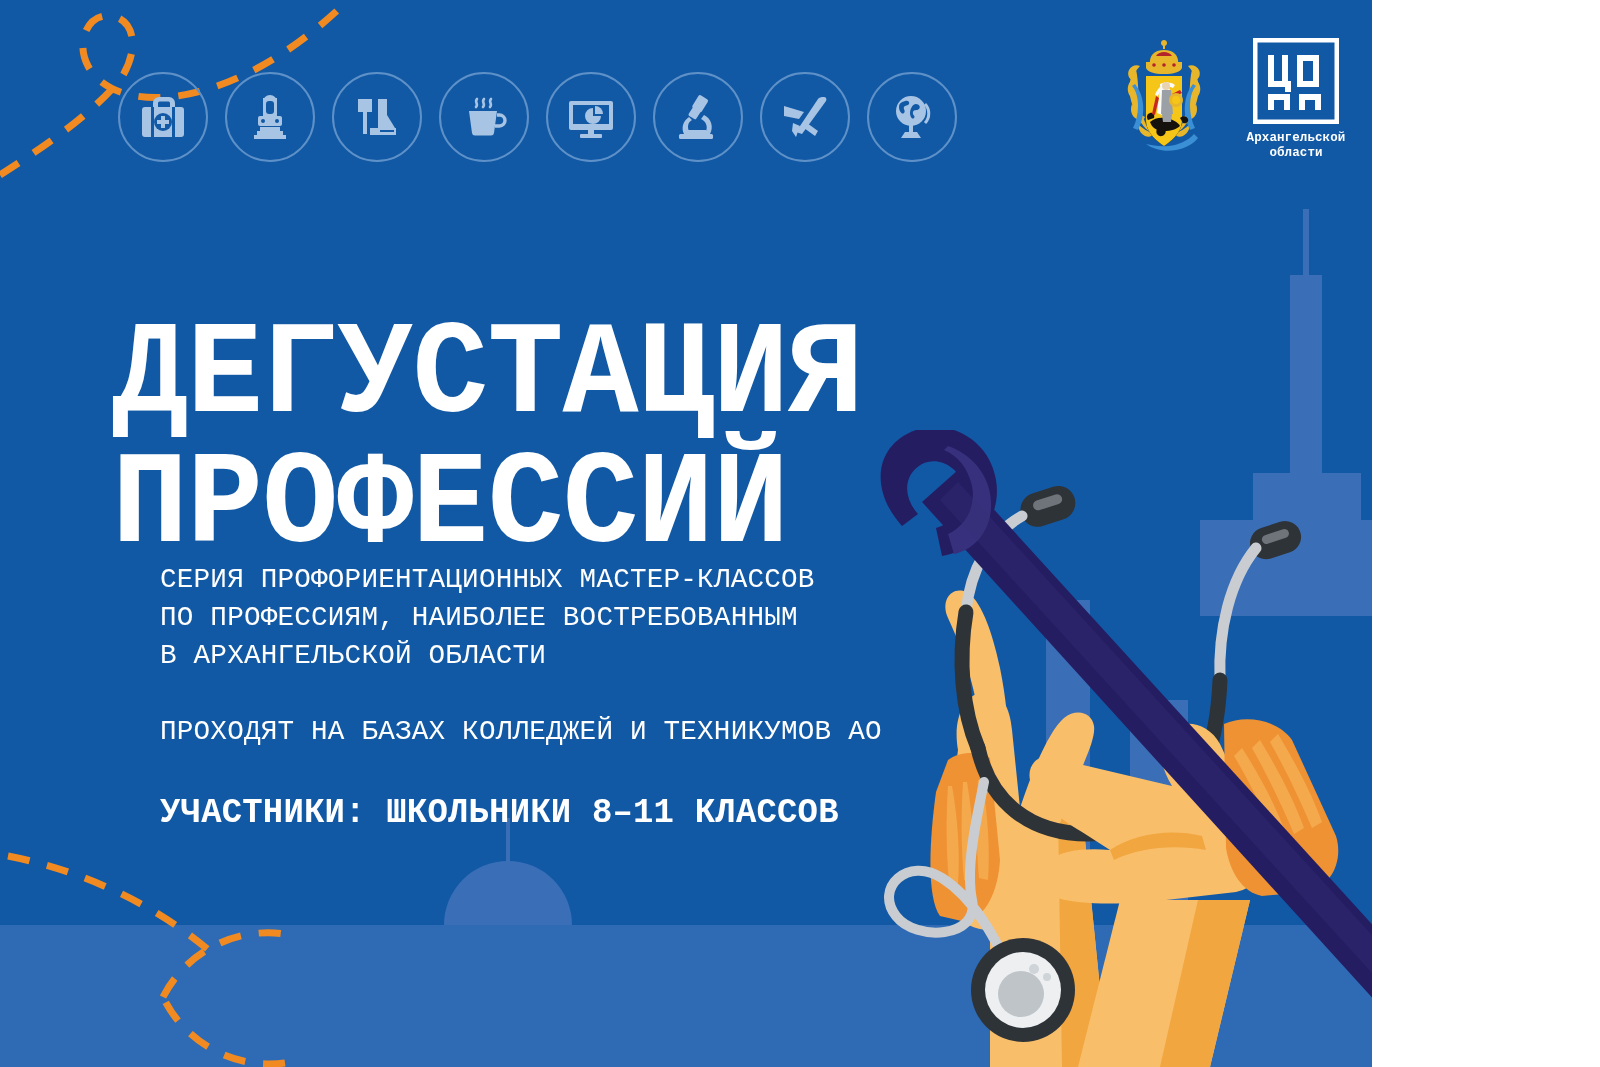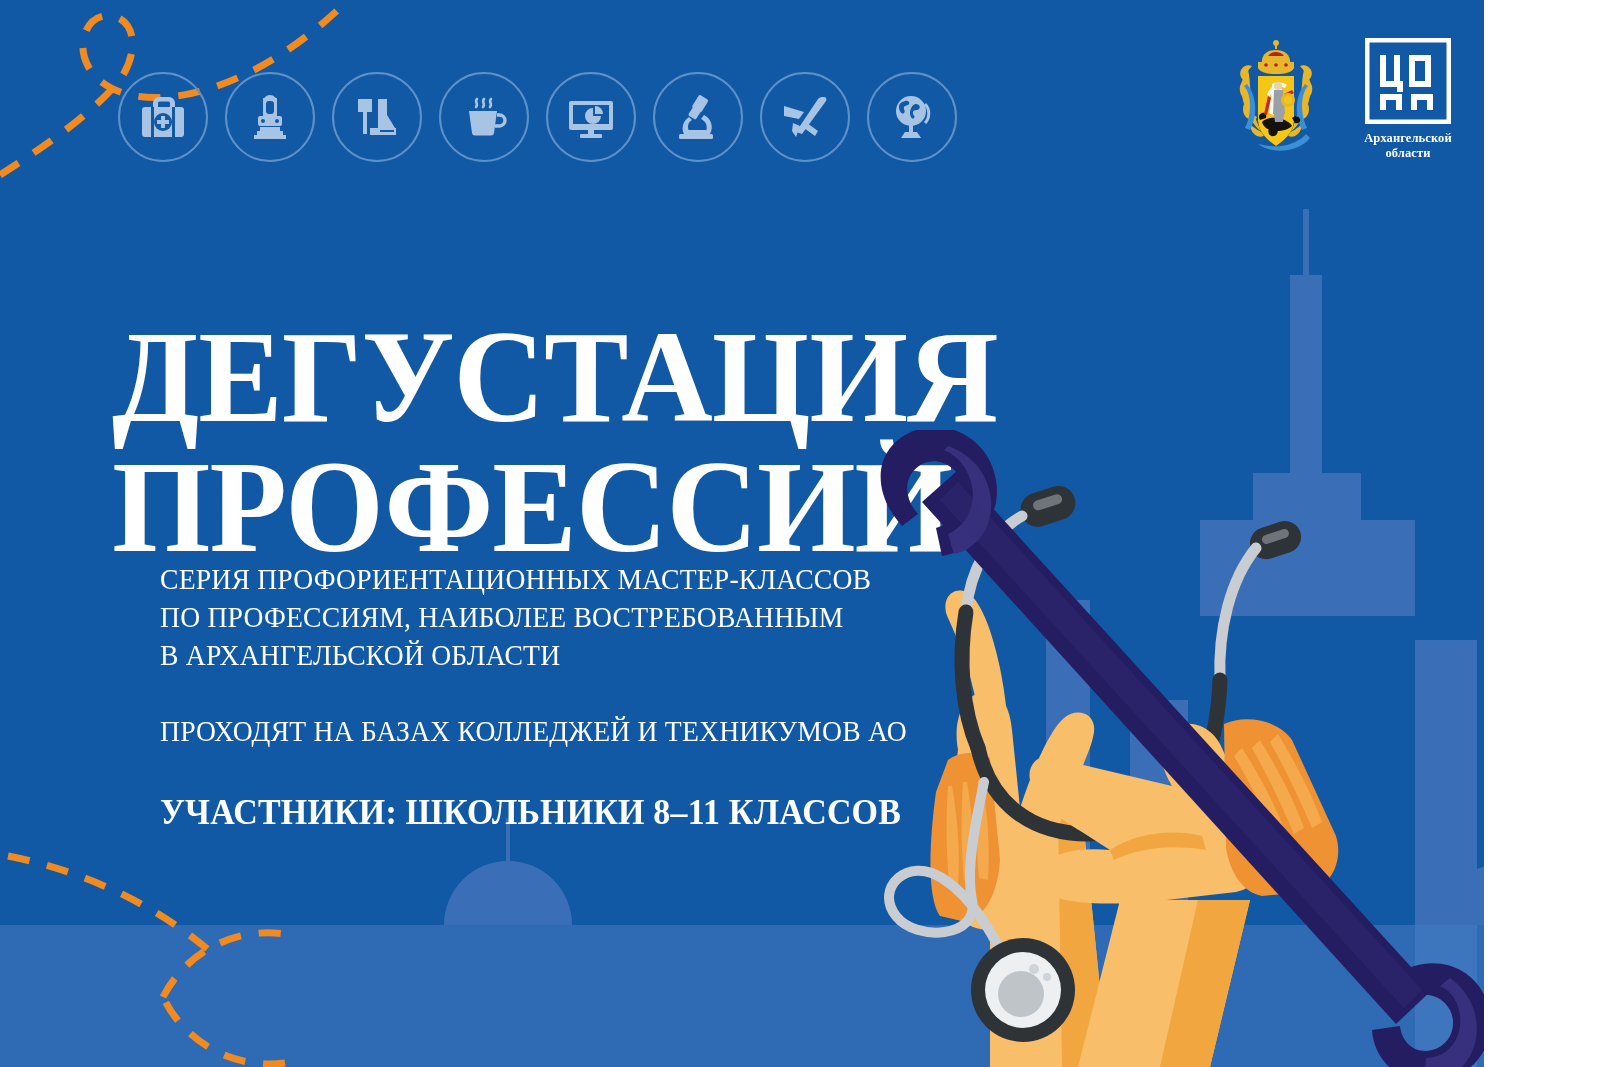--- a/index.html
+++ b/index.html
@@ -2,25 +2,25 @@
 <html lang="ru"><head>
 <meta charset="utf-8">
 <style>
   html, body {
     margin: 0;
     padding: 0;
     background: #ffffff;
   }
   #poster {
     position: relative;
-    width: 1484px;
+    width: 1372px;
     height: 1067px;
     overflow: hidden;
     background: #b91c1c;
-    font-family: Liberation Serif, serif;
+    font-family: Liberation Mono, monospace;
     -webkit-font-smoothing: antialiased;
   }
 
   
   .bg-base {
     position: absolute;
     inset: 0;
     background: #1259A5;
   }
   .bg-lower-band {

